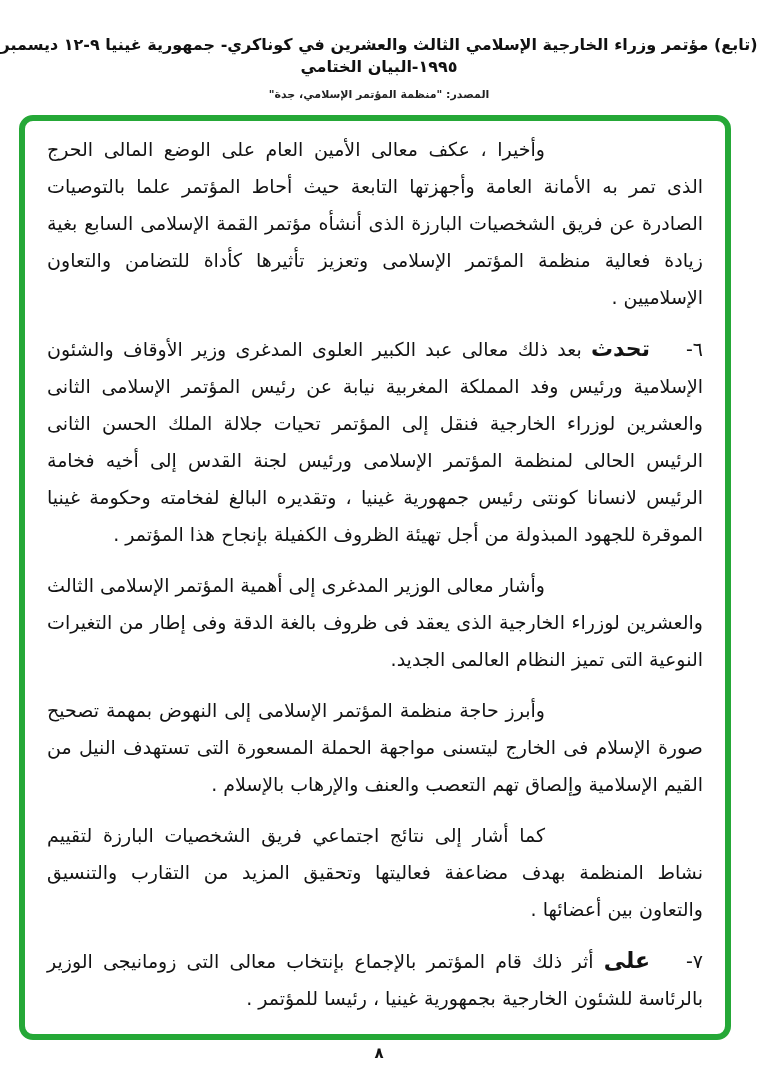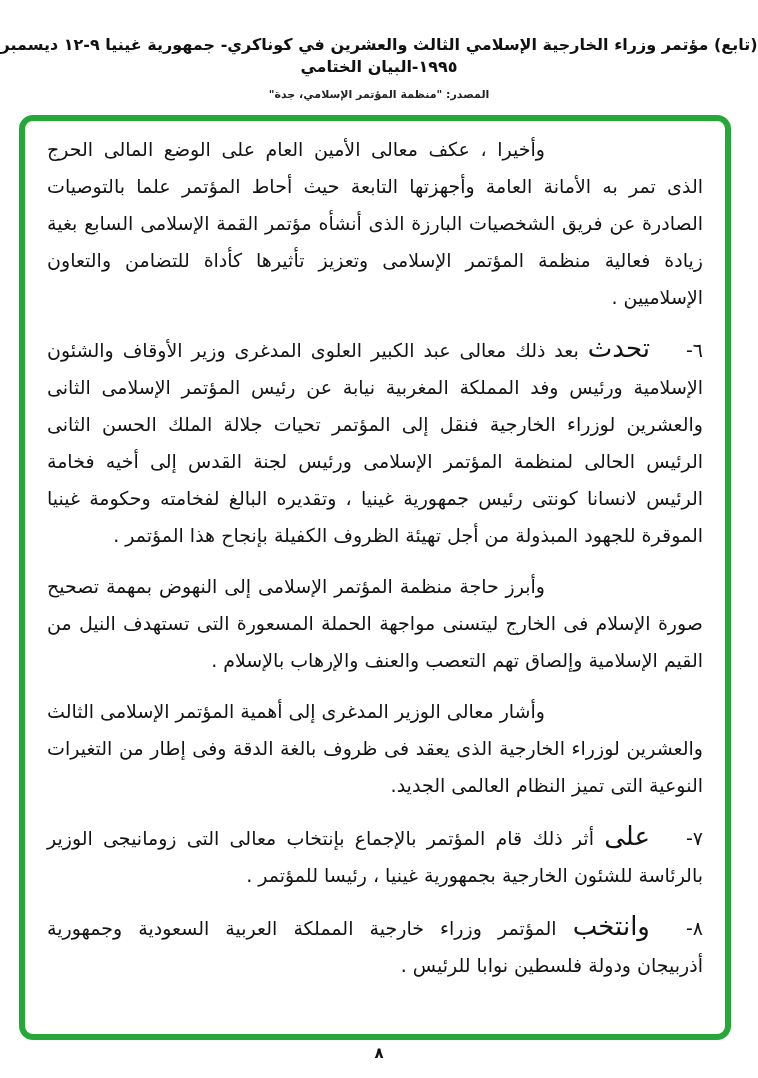--- a/index.html
+++ b/index.html
@@ -59,22 +59,22 @@
   }
   .para:first-child { margin-top: 2px; }
   .para.indent { text-indent: 158px; }
   .pnum {
     display: inline-block;
     margin-left: 36px;
     font-size: 19px;
     color: #131313;
   }
   .lead {
-    font-weight: normal;
-    font-size: 26px;
+    font-weight: bold;
+    font-size: 22px;
   }
   .pagenum {
     position: absolute;
     top: 1044px;
     left: 0;
     right: 0;
     text-align: center;
     font-size: 15px;
     font-weight: bold;
     color: #111111;
@@ -90,24 +90,25 @@
     <div class="source">المصدر: "منظمة المؤتمر الإسلامي، جدة"</div>
   </div>
 
   <div class="frame">
 
     <p class="para indent"><span>وأخيرا ، عكف معالى الأمين العام  على الوضع المالى الحرج الذى تمر به الأمانة العامة وأجهزتها  التابعة حيث أحاط المؤتمر علما بالتوصيات الصادرة عن فريق الشخصيات البارزة الذى أنشأه مؤتمر القمة الإسلامى السابع بغية زيادة فعالية منظمة المؤتمر الإسلامى  وتعزيز تأثيرها كأداة  للتضامن والتعاون الإسلاميين .</span></p>
 
     <p class="para numbered"><span class="pnum">٦-</span><b class="lead">تحدث</b>
       <span>بعد ذلك معالى عبد الكبير العلوى المدغرى وزير الأوقاف والشئون الإسلامية ورئيس وفد المملكة المغربية نيابة عن رئيس المؤتمر الإسلامى الثانى والعشرين لوزراء الخارجية فنقل إلى المؤتمر تحيات جلالة الملك الحسن الثانى الرئيس الحالى لمنظمة المؤتمر الإسلامى ورئيس لجنة القدس إلى أخيه فخامة الرئيس لانسانا كونتى رئيس جمهورية غينيا ، وتقديره البالغ لفخامته وحكومة غينيا الموقرة للجهود المبذولة من أجل تهيئة الظروف الكفيلة بإنجاح هذا المؤتمر .</span></p>
 
+    <p class="para indent"><span>وأشار معالى الوزير المدغرى إلى أهمية  المؤتمر الإسلامى الثالث والعشرين لوزراء الخارجية الذى يعقد فى ظروف بالغة الدقة وفى إطار من  التغيرات النوعية التى تميز النظام العالمى الجديد.</span></p>
+
     <p class="para indent"><span>وأبرز حاجة  منظمة المؤتمر الإسلامى إلى النهوض بمهمة  تصحيح صورة الإسلام فى الخارج  ليتسنى مواجهة الحملة المسعورة التى تستهدف النيل من القيم الإسلامية وإلصاق تهم التعصب والعنف والإرهاب بالإسلام .</span></p>
 
-    <p class="para indent"><span>وأشار معالى الوزير المدغرى إلى أهمية  المؤتمر الإسلامى الثالث والعشرين لوزراء الخارجية الذى يعقد فى ظروف بالغة الدقة وفى إطار من  التغيرات النوعية التى تميز النظام العالمى الجديد.</span></p>
-
+    <p class="para indent"><span>كما أشار إلى نتائج اجتماعي فريق الشخصيات البارزة لتقييم نشاط المنظمة بهدف مضاعفة فعاليتها وتحقيق المزيد من التقارب والتنسيق والتعاون بين أعضائها .</span></p>
 
     <p class="para numbered"><span class="pnum">٧-</span><b class="lead">على</b>
       <span>أثر ذلك قام المؤتمر بالإجماع بإنتخاب معالى  التى زومانيجى  الوزير بالرئاسة للشئون الخارجية بجمهورية غينيا ، رئيسا للمؤتمر .</span></p>
 
     <p class="para numbered"><span class="pnum">٨-</span><b class="lead">وانتخب</b>
       <span>المؤتمر وزراء خارجية المملكة العربية السعودية  وجمهورية أذربيجان ودولة فلسطين نوابا للرئيس .</span></p>
 
   </div>
 
   <div class="pagenum">٨</div>

